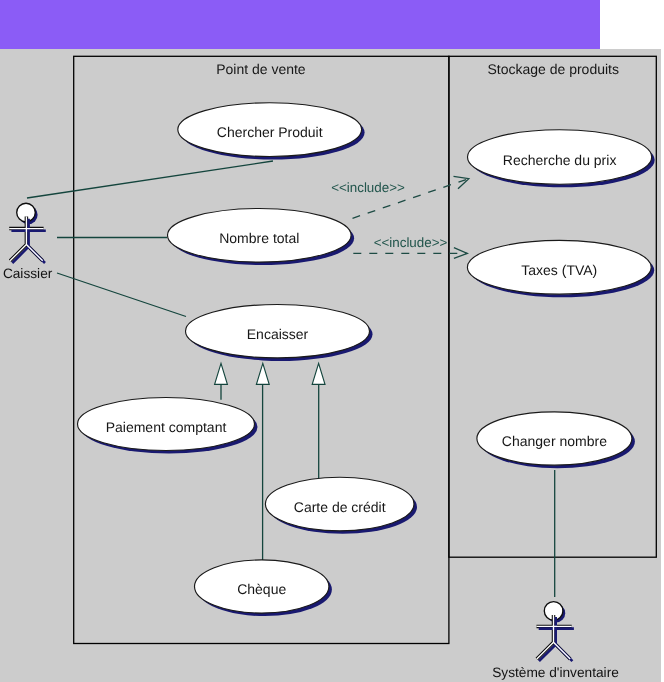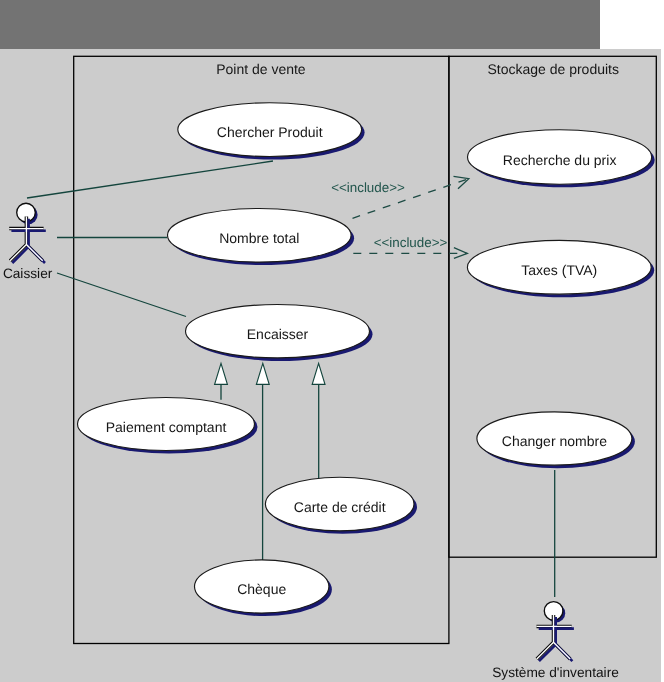--- a/index.html
+++ b/index.html
@@ -1,19 +1,19 @@
 <!DOCTYPE html>
 <html><head>
 <meta charset="utf-8">
 <title>UML use case diagram</title>
 <style>
   html,body{margin:0;padding:0;background:#ffffff;}
   body{width:664px;height:682px;overflow:hidden;
        font-family:"Liberation Sans",sans-serif;}
-  #stage{position:relative;width:600px;height:682px;background:#737373;text-align:right;}
+  #stage{position:relative;width:600px;height:682px;background:#8b5cf6;text-align:right;}
   #bg{position:absolute;left:0;top:49px;width:661px;height:633px;background:#cccccc;}
   svg#diagram{position:absolute;left:0;top:0;width:664px;height:682px;
               shape-rendering:geometricPrecision;transform:translateZ(0);}
   text{dominant-baseline:alphabetic;-webkit-font-smoothing:antialiased;text-rendering:geometricPrecision;}
   .uc-text{font-family:"Liberation Sans",sans-serif;font-size:14px;fill:#161616;}
   .pkg-title{font-family:"Liberation Sans",sans-serif;font-size:14px;fill:#161616;}
   .actor-label{font-family:"Liberation Sans",sans-serif;font-size:13.7px;fill:#111111;}
   .inc-label{font-family:"Liberation Sans",sans-serif;font-size:13.4px;fill:#22554c;}
   .pkg-rect{fill:none;stroke:#000000;stroke-width:1.3;}
   .uc-shadow{fill:#191970;}

